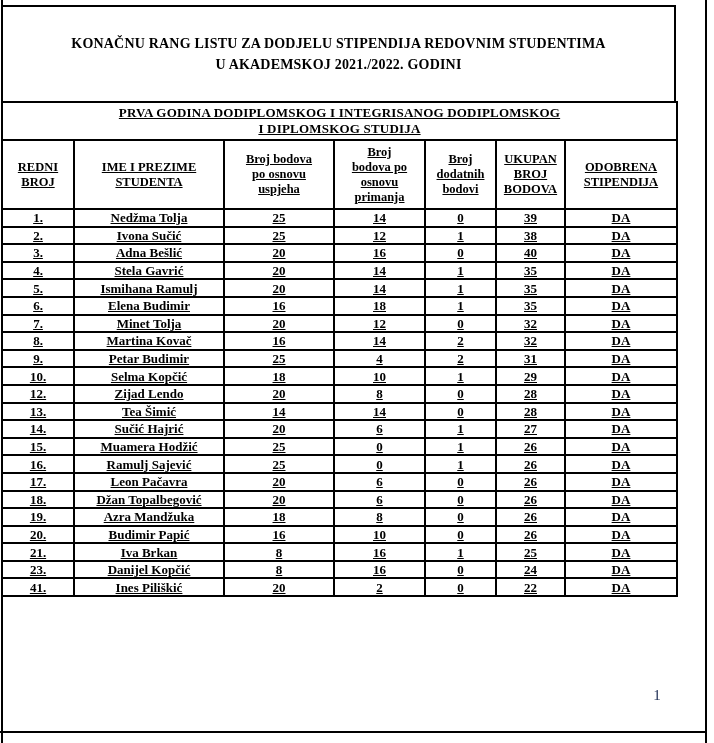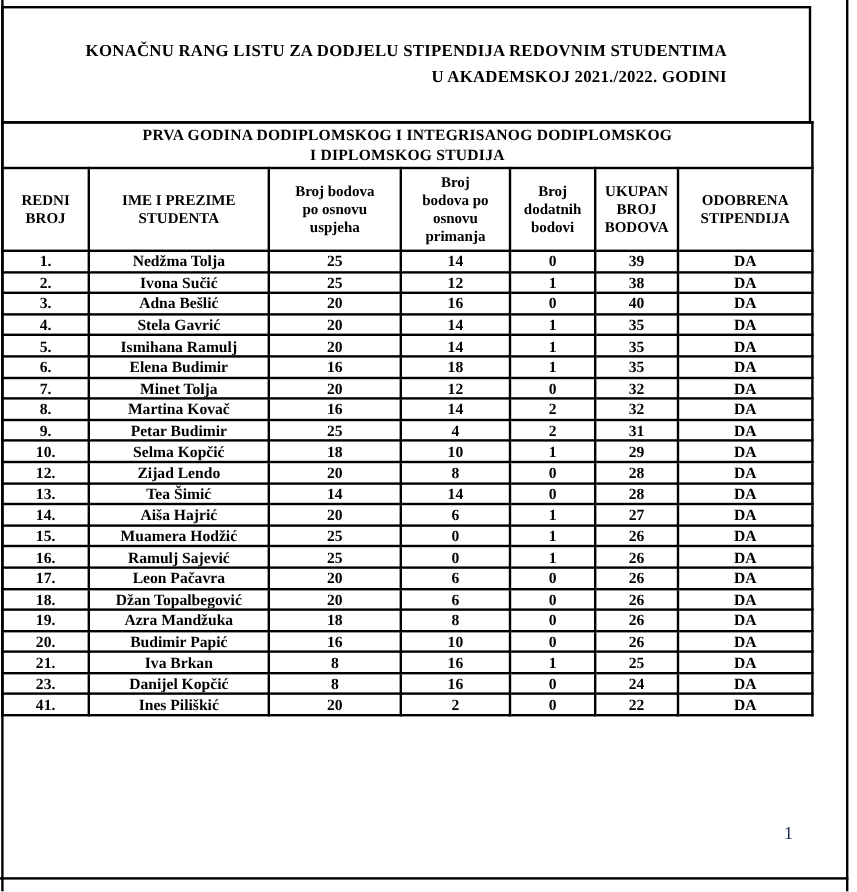--- a/index.html
+++ b/index.html
@@ -25,32 +25,33 @@
     position: absolute;
     left: 1px; top: 5px;
     width: 675px;
   }
   .title-box {
     border: 2px solid #000000;
     height: 98px;
     display: flex;
     align-items: center;
     justify-content: center;
-    text-align: right;
+    text-align: center;
     font-weight: bold;
     font-size: 14px;
     line-height: 21px;
     letter-spacing: 0.2px;
     white-space: pre-line;
   }
   table.rank-table {
     border-collapse: collapse;
     table-layout: fixed;
     width: 675px;
     margin-top: -2px;
+    text-decoration: underline;
   }
   .rank-table th, .rank-table td {
     border: 2px solid #000000;
     padding: 0;
     font-weight: bold;
     text-align: center;
     vertical-align: middle;
     overflow: hidden;
   }
   .section-cell {
@@ -239,21 +240,21 @@
             <td>13.</td>
             <td class="cell-name">Tea Šimić</td>
             <td>14</td>
             <td>14</td>
             <td>0</td>
             <td>28</td>
             <td>DA</td>
           </tr>
           <tr>
             <td>14.</td>
-            <td class="cell-name">Aiša Hajrić</td>
+            <td class="cell-name">Sučić Hajrić</td>
             <td>20</td>
             <td>6</td>
             <td>1</td>
             <td>27</td>
             <td>DA</td>
           </tr>
           <tr>
             <td>15.</td>
             <td class="cell-name">Muamera Hodžić</td>
             <td>25</td>

